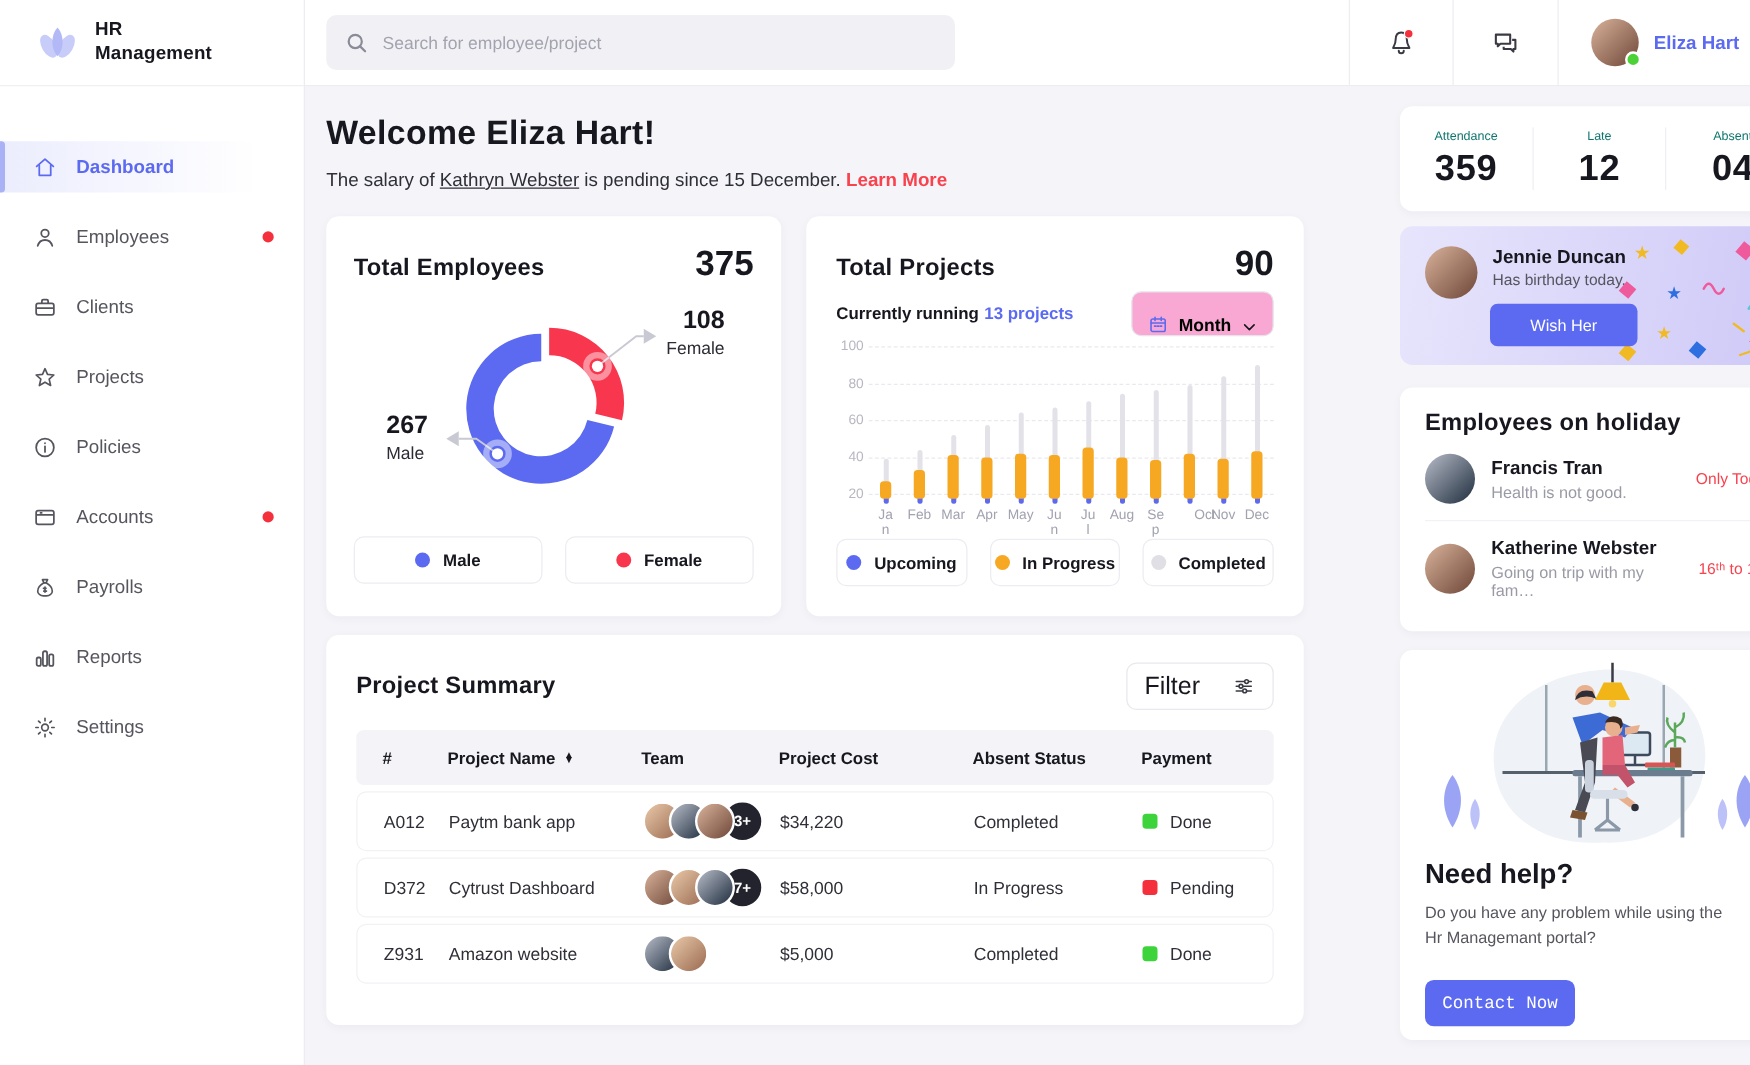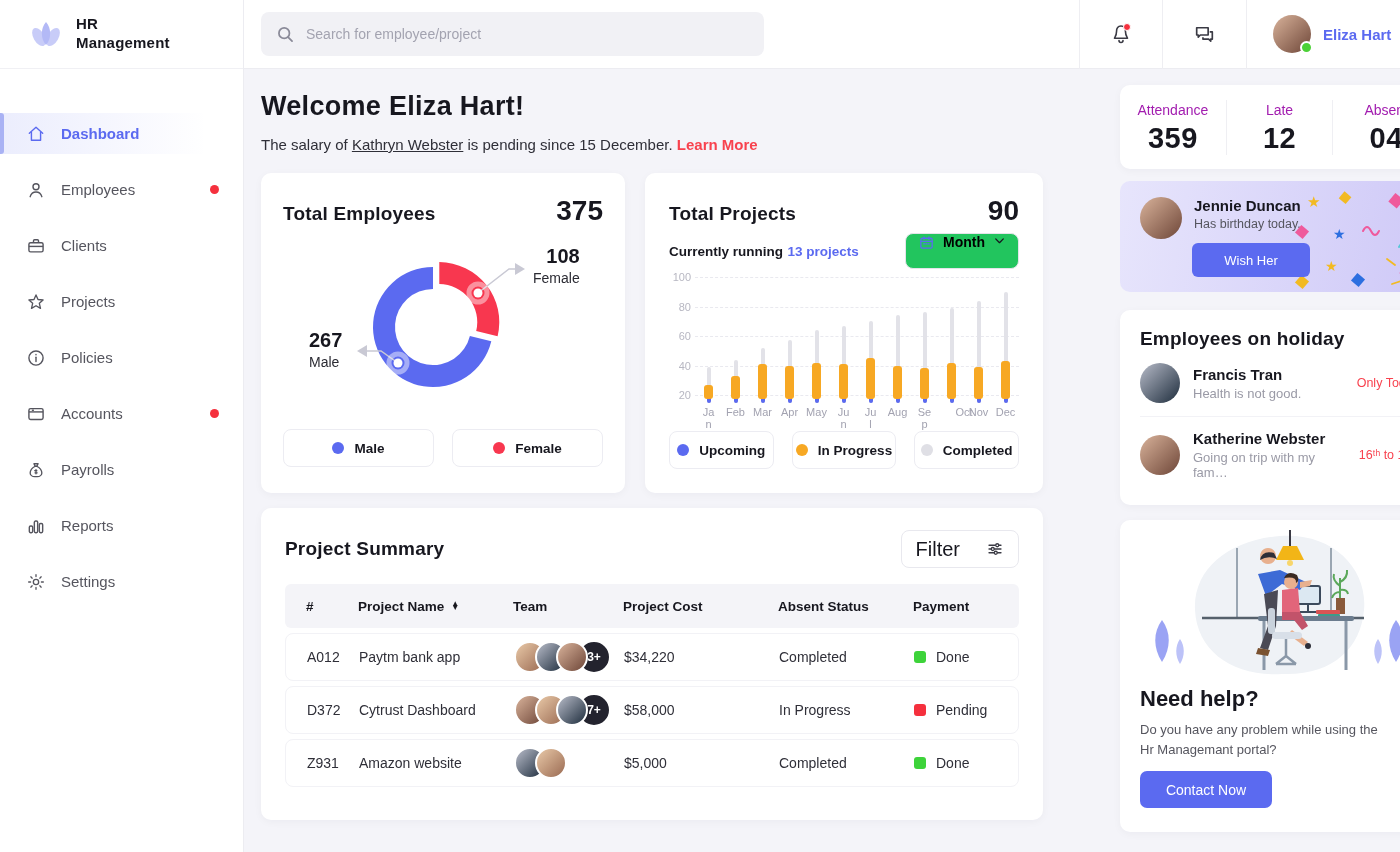--- a/index.html
+++ b/index.html
@@ -63,21 +63,21 @@
   .legend-row { display:flex; gap:18px; }
   .legend-box { flex:1; height:38px; border:1px solid #ECECF2; border-radius:8px; display:flex; align-items:center; justify-content:center; gap:10px; cursor:pointer; background:#fff; }
   .legend-box .dot { width:12px; height:12px; border-radius:50%; }
   .legend-box .txt { font-size:13.5px; font-weight:700; color:#17171F; }
 
   
   .card-projects { width:398px; height:320px; padding:22px 24px; }
   .running-row { display:flex; align-items:center; justify-content:space-between; margin-top:6px; height:36px; }
   .running-lbl { font-size:13.5px; font-weight:700; }
   .running-link { font-size:13.5px; font-weight:700; color:#5B6AF0; cursor:pointer; }
-  .month-btn { display:flex; align-items:flex-start; gap:8px; border:1px solid #E4E4EA; border-radius:8px; height:36px; padding:0 12px; cursor:pointer; background:#22c55e; }
+  .month-btn { display:flex; align-items:flex-end; gap:8px; border:1px solid #E4E4EA; border-radius:8px; height:36px; padding:0 12px; cursor:pointer; background:#f9a8d4; }
   .month-btn .txt { font-size:14px; font-weight:600; }
   .bar-plot { position:relative; width:350px; height:158px; margin-top:4px; }
   .gridline { position:absolute; left:26px; right:0; border-top:1px dashed #E9E9EF; }
   .ytick { position:absolute; left:0; width:22px; text-align:right; font-size:11px; color:#B7B7C2; }
   .bar { position:absolute; border-radius:3px; }
   .bar-xlabel { position:absolute; top:133px; transform:translateX(-50%); font-size:11px; line-height:1.1; color:#A2A2B0; text-align:center; white-space:pre-line; }
 
   
   .card-summary { width:782px; height:312px; padding:22px 24px; margin-top:0; }
   .summary-head { display:flex; justify-content:space-between; align-items:center; }
@@ -93,42 +93,42 @@
   .team-stack .avatar { width:32px; height:32px; border:2px solid #fff; }
   .team-stack .avatar + .avatar { margin-left:-11px; }
   .count-badge { width:34px; height:34px; border-radius:50%; background:#23232E; color:#fff; font-size:12px; font-weight:700; display:flex; align-items:center; justify-content:center; margin-left:-11px; border:2px solid #fff; }
   .pay-cell { display:flex; align-items:center; gap:10px; }
   .pay-square { width:12px; height:12px; border-radius:3px; }
 
   
   .stats-card { height:84px; display:flex; align-items:center; }
   .stat { flex:1; text-align:center; padding-top:2px; }
   .stat + .stat { border-left:1px solid #EFEFF3; }
-  .stat .lbl { font-size:14px; color:#a21caf; }
+  .stat .lbl { font-size:10px; color:#0f766e; }
   .stat .val { font-size:29px; font-weight:600; margin-top:4px; letter-spacing:.5px; }
 
   .birthday-card { margin-top:12px; height:111px; border-radius:10px; background:linear-gradient(100deg,#E7E5FC 0%,#CEC8F7 100%); position:relative; overflow:hidden; padding:16px 0 0 20px; }
   .bday-row { display:flex; gap:12px; }
   .bday-name { font-size:15px; font-weight:800; }
   .bday-sub { font-size:12.5px; color:#55555E; margin-top:3px; }
   .wish-btn { position:absolute; left:72px; top:62px; width:118px; height:34px; background:#5B6AF0; color:#fff; border:0; border-radius:6px; font-size:13px; font-family:inherit; cursor:pointer; }
   .confetti { position:absolute; right:0; top:0; }
 
   .holiday-card { margin-top:18px; height:195px; padding:18px 20px; }
   .holiday-title { font-size:19px; font-weight:800; letter-spacing:.2px; }
   .holiday-row { display:flex; align-items:center; gap:13px; padding:13px 0; }
   .holiday-row + .holiday-row { border-top:1px solid #F2F2F6; }
   .holiday-name { font-size:15px; font-weight:700; }
   .holiday-note { font-size:13px; color:#9A9AA6; margin-top:3px; }
   .holiday-when { margin-left:auto; font-size:12.5px; color:#F8424E; white-space:nowrap; }
 
   .help-card { margin-top:15px; height:312px; padding:10px 20px 0; }
   .help-title { font-size:22px; font-weight:800; margin-top:4px; }
   .help-text { font-size:13px; color:#55555E; margin-top:8px; line-height:1.55; }
-  .contact-btn { margin-top:11px; width:132px; height:37px; background:#5B6AF0; color:#fff; border:0; border-radius:7px; font-size:14px; font-family:Liberation Sans, sans-serif; cursor:pointer; }
+  .contact-btn { margin-top:24px; width:120px; height:37px; background:#5B6AF0; color:#fff; border:0; border-radius:7px; font-size:14px; font-family:Liberation Mono, monospace; cursor:pointer; }
 
   svg { display:block; }
 </style>
 </head>
 <body>
 
 <div class="app">
 
   <aside class="sidebar">
     <div class="logo-row">

